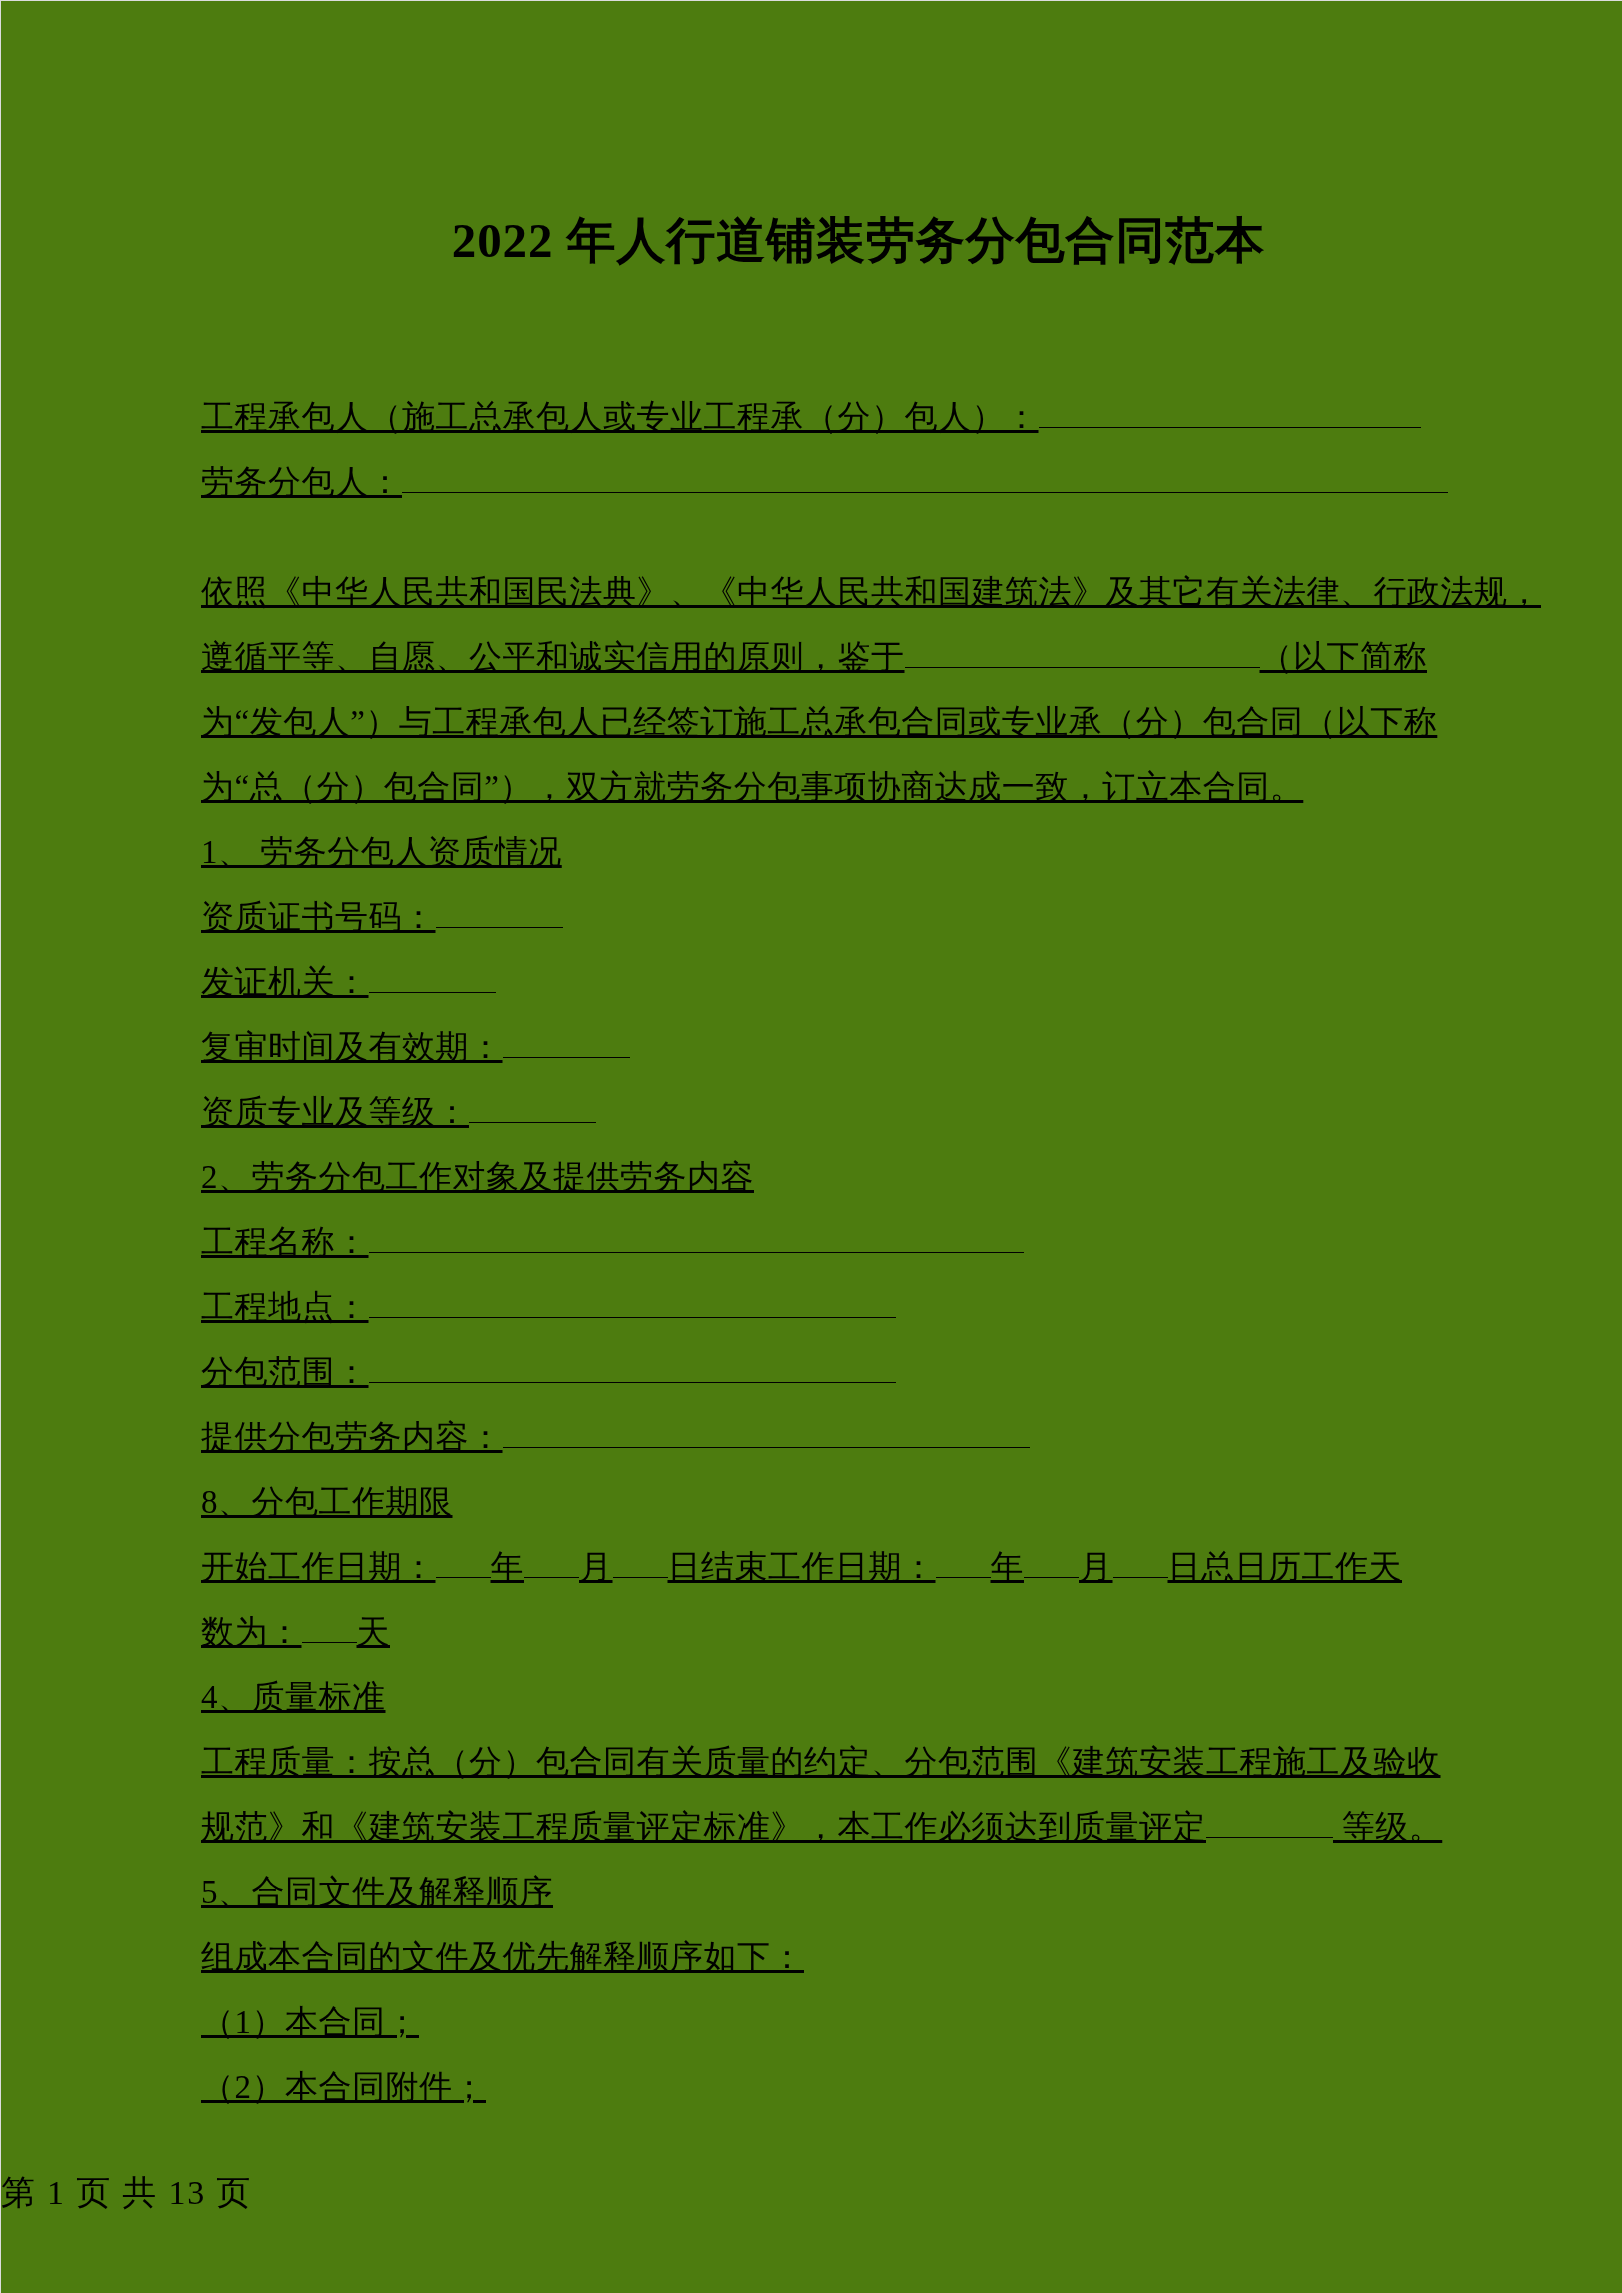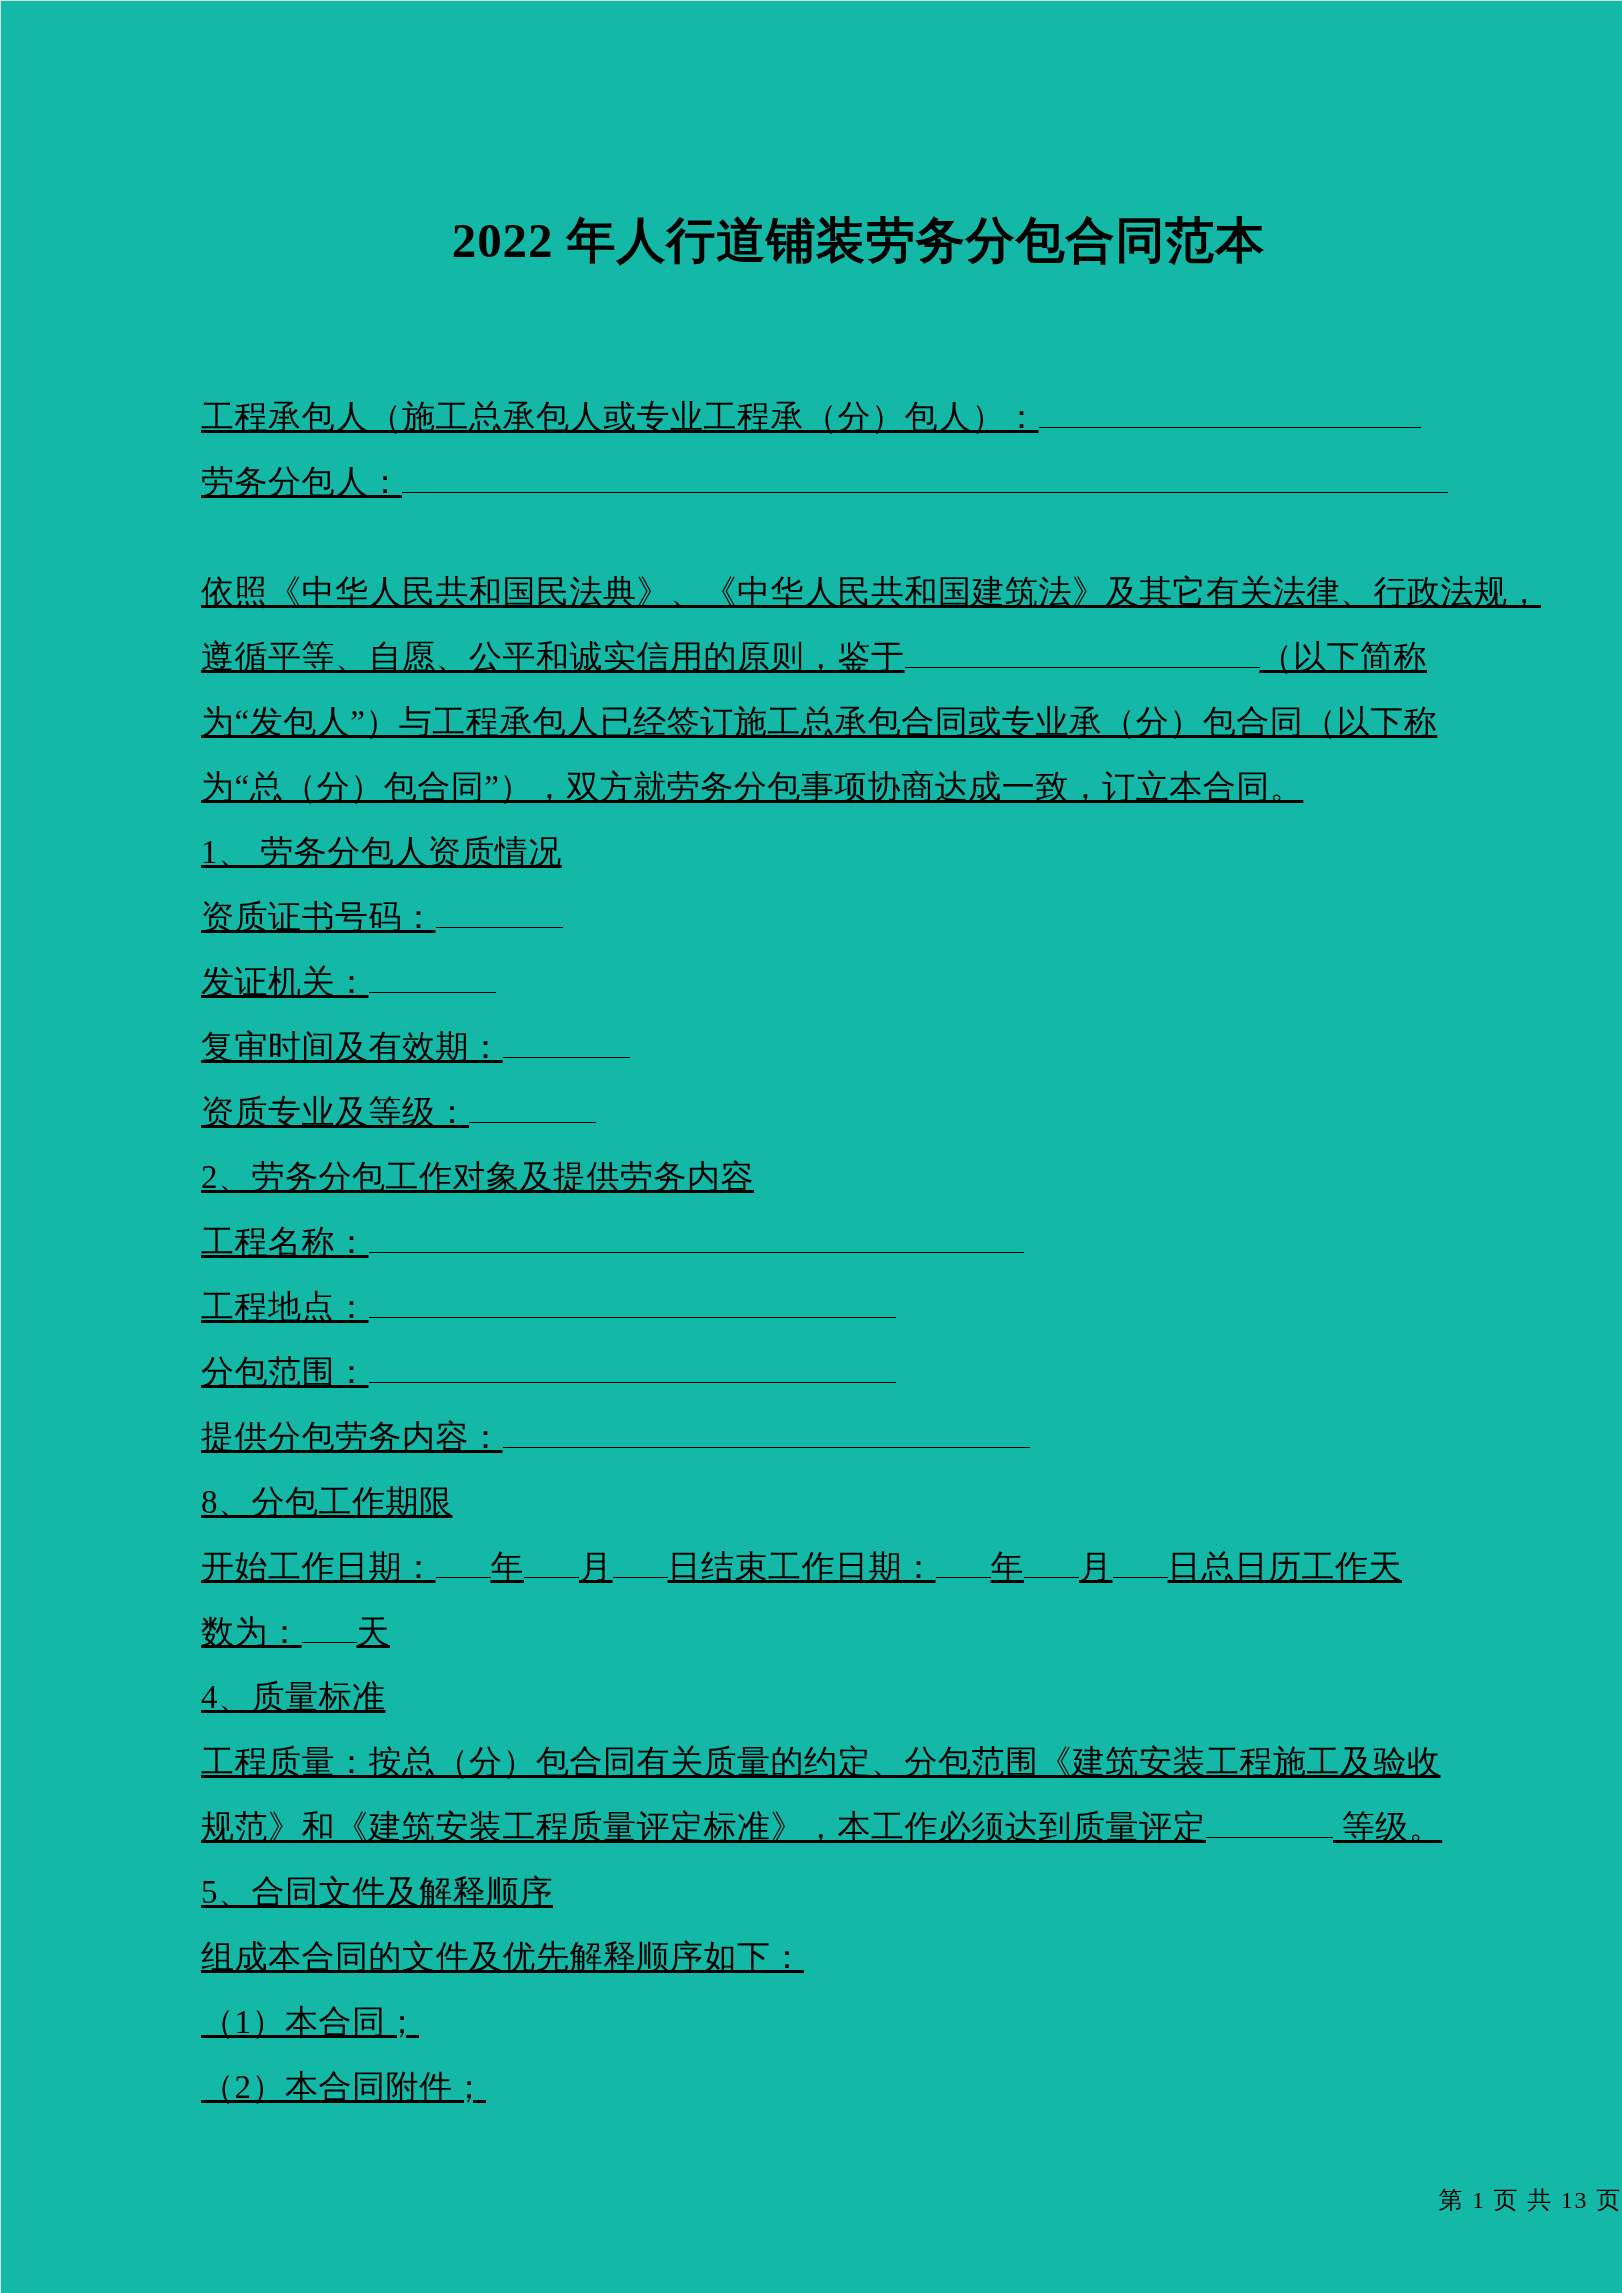--- a/index.html
+++ b/index.html
@@ -8,21 +8,21 @@
     width: 1623px;
     height: 2294px;
     position: relative;
     font-family: "Liberation Serif", "DejaVu Serif", serif;
     color: #000000;
     overflow: hidden;
   }
   .page {
     width: 100%;
     height: 100%;
-    background: #14b8a6;
+    background: #4d7c0f;
     border: 0.9px solid #dcdcdc;
     padding: 207px 106px 0 200px;
     position: relative;
   }
   .title {
     font-size: 49px;
     font-weight: bold;
     text-align: center;
     letter-spacing: 0.9px;
     margin-bottom: 111px;
@@ -41,22 +41,22 @@
     display: inline-block;
     border-bottom: 1.8px solid #000000;
     height: 36px;
     vertical-align: baseline;
   }
   .footer {
     position: absolute;
     left: 0;
     bottom: 77px;
     width: 100%;
-    text-align: right;
-    font-size: 24px;
+    text-align: left;
+    font-size: 34px;
     letter-spacing: 1.8px;
     color: #000000;
     margin-top: 13px;
   }
 </style>
 </head>
 <body>
 
 <div class="page">
   <h1 class="title">2022 年人行道铺装劳务分包合同范本</h1>

